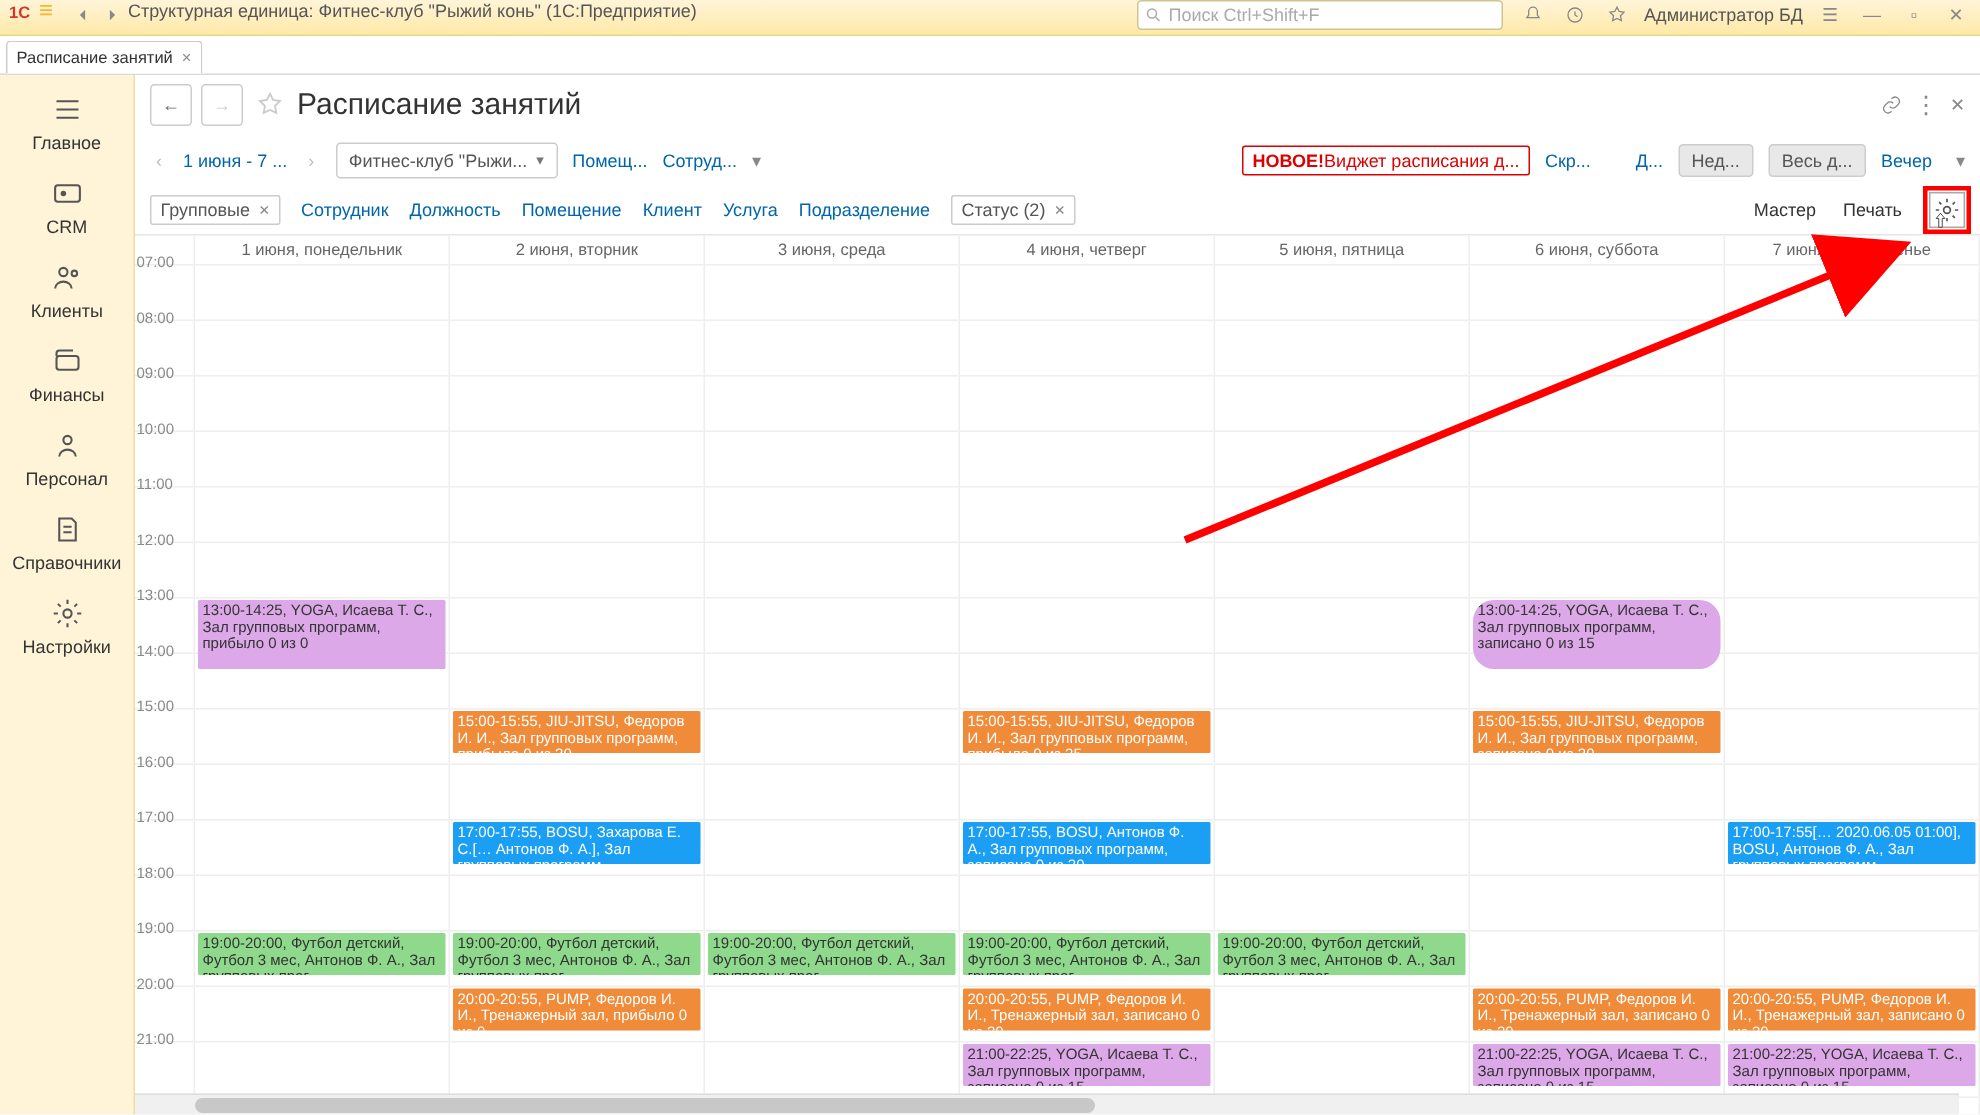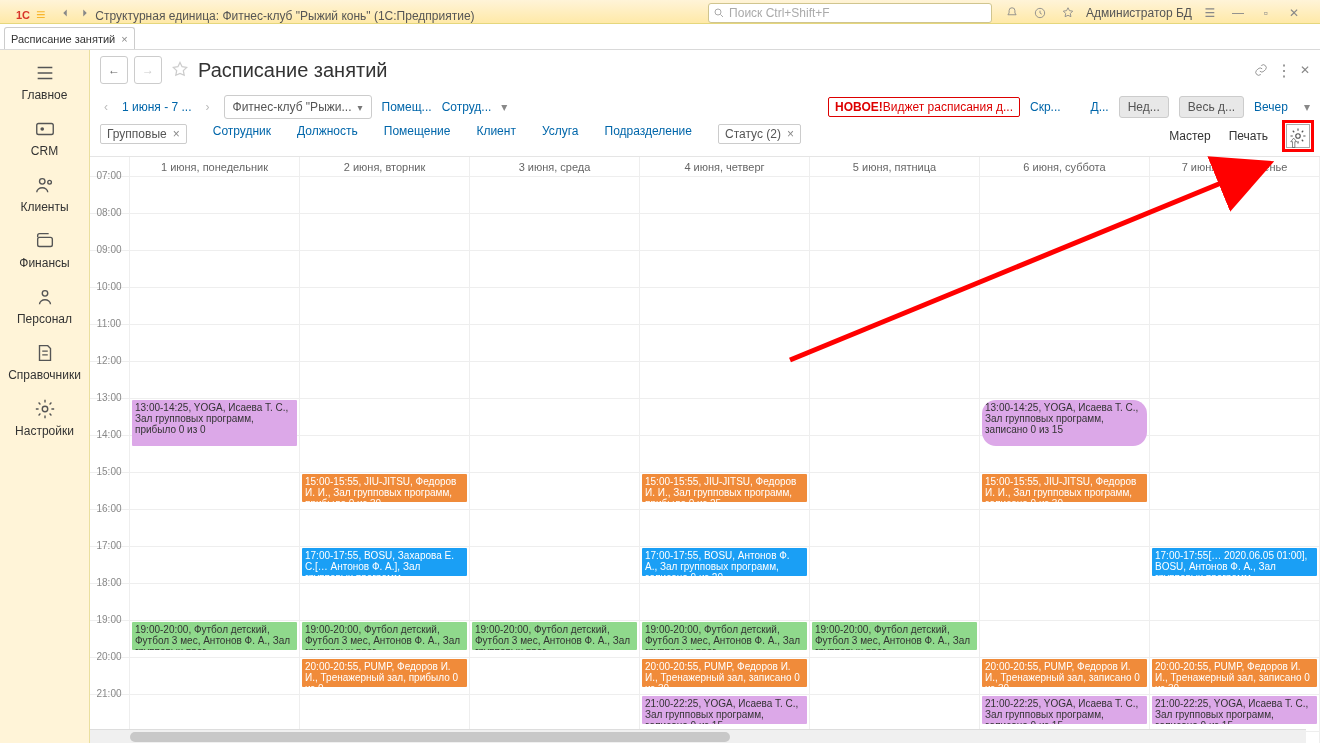--- a/index.html
+++ b/index.html
@@ -1,23 +1,23 @@
 <!DOCTYPE html>
 <html><head>
 <meta charset="utf-8">
 <style>
 html,body{margin:0;padding:0;width:1320px;height:743px;font-family:Arial,Helvetica,sans-serif;font-size:12px;color:#333;background:#f5f5f5;overflow:hidden}
 *{box-sizing:border-box}
-.title-bar{height:24px;background:linear-gradient(#fff4d8,#ffe9a8);display:flex;align-items:flex-end;padding:0 16px;border-bottom:1px solid #e5d77d}
+.title-bar{height:24px;background:linear-gradient(#fff4d8,#ffe9a8);display:flex;align-items:flex-start;padding:0 6px;border-bottom:1px solid #e5d77d}
 .logo1c{margin-right:10px;display:flex;align-items:center}
 .tb-icon{width:20px;height:20px;display:flex;align-items:center;justify-content:center;color:#888;cursor:pointer}
 .tb-icon svg{width:14px;height:14px}
 .tb-title{flex:0 0 auto;color:#555}
 .tb-spacer{flex:1 1 auto}
-.search-box{width:284px;height:20px;border:1px solid #d0c58f;background:#fff;border-radius:3px;display:flex;align-items:center;padding:0 4px;color:#aaa}
+.search-box{width:244px;height:20px;border:1px solid #d0c58f;background:#fff;border-radius:3px;display:flex;align-items:center;padding:0 4px;color:#aaa}
 .search-box svg{width:12px;height:12px;margin-right:4px}
 .right-icons{display:flex;align-items:center;gap:8px;margin-left:10px;color:#888}
 .tab-strip{height:26px;background:#fff;border-bottom:1px solid #d9d9d9;display:flex;align-items:flex-end;padding-left:4px}
 .tab{height:22px;border:1px solid #ccc;border-bottom:none;border-top-left-radius:3px;border-top-right-radius:3px;padding:0 6px;display:flex;align-items:center;background:#fff;font-size:11px;color:#333;margin-right:4px}
 .tab .close{margin-left:6px;color:#888;cursor:pointer}
 .body-row{display:flex;height:693px}
 .sidebar{width:90px;background:#fff4d8;border-right:1px solid #eadf9f;display:flex;flex-direction:column;align-items:center;padding-top:6px}
 .side-item{width:100%;text-align:center;padding:6px 0 10px;color:#333;cursor:pointer}
 .side-item svg{width:22px;height:22px;display:block;margin:0 auto 4px;color:#555}
 .side-item:first-child{}
@@ -30,37 +30,37 @@
 .hdr-right{margin-left:auto;display:flex;align-items:center;gap:8px;color:#888}
 .hdr-right svg{width:14px;height:14px;cursor:pointer}
 .toolbar2{height:34px;display:flex;align-items:center;padding:0 10px;gap:10px;color:#555}
 .chev{color:#bbb;padding:0 4px;cursor:pointer}
 .chip{height:24px;border:1px solid #ccc;border-radius:3px;padding:0 8px;display:flex;align-items:center;background:#fff;cursor:pointer}
 .chip.drop::after{content:"▾";font-size:10px;margin-left:6px;color:#777}
 .link{color:#0066aa;cursor:pointer}
 .new-badge{border:1px solid #d00;color:#d00;padding:2px 6px;border-radius:2px;display:flex;align-items:center;white-space:nowrap;overflow:hidden;max-width:210px}
 .gray-btn{background:#e8e8e8;border:1px solid #ccc;padding:3px 8px;border-radius:3px;cursor:pointer}
 .evening{color:#0066aa}
-.toolbar3{height:32px;display:flex;align-items:flex-start;padding:0 10px;gap:26px}
+.toolbar3{height:32px;display:flex;align-items:center;padding:0 10px;gap:14px}
 .filter-chip{border:1px solid #ccc;padding:2px 6px;border-radius:2px;display:flex;align-items:center;background:#fff;color:#555}
 .filter-chip .x{margin-left:6px;color:#888;cursor:pointer}
 .flink{color:#0066aa;cursor:pointer}
 .tb3-right{margin-left:auto;display:flex;align-items:center;gap:18px}
 .gear-box{border:1px solid #aaa;padding:2px;position:relative}
 .gear-box svg{width:18px;height:18px;display:block;color:#555}
 .red-box{position:absolute;border:3px solid red;top:-5px;left:-5px;right:-5px;bottom:-5px;pointer-events:none}
 
 .grid-wrap{flex:1;overflow:hidden;position:relative;border-top:1px solid #e5e5e5}
 .grid{display:flex;height:100%}
 .time-col{width:40px;flex:0 0 40px;border-right:1px solid #eee}
 .day-col{flex:1;border-right:1px solid #eee;position:relative}
 .day-hdr{height:20px;text-align:center;font-size:11px;color:#666;border-bottom:1px solid #eee;line-height:20px}
 .time-col .day-hdr{border-bottom:1px solid #eee}
 .hour-row{height:37px;border-bottom:1px solid #eee;position:relative}
-.time-label{position:absolute;top:-7px;right:2px;font-size:10px;color:#888;width:36px;text-align:center}
+.time-label{position:absolute;top:-7px;right:2px;font-size:10px;color:#888;width:36px;text-align:left}
 .event{position:absolute;left:2px;right:2px;font-size:10px;line-height:11px;padding:2px 3px;overflow:hidden;border-radius:1px;color:#333}
 .ev-purple{background:#dca8e8}
 .ev-orange{background:#f08b3a;color:#fff}
 .ev-blue{background:#1a9ff5;color:#fff}
 .ev-green{background:#8fd98c}
 .scrollbar-bottom{position:absolute;bottom:0;left:0;right:14px;height:14px;background:#f0f0f0;border-top:1px solid #ddd}
 .scroll-thumb{position:absolute;top:2px;left:40px;width:600px;height:10px;background:#c8c8c8;border-radius:5px}
 
 .arrow-line{position:absolute;pointer-events:none;z-index:50}
 

